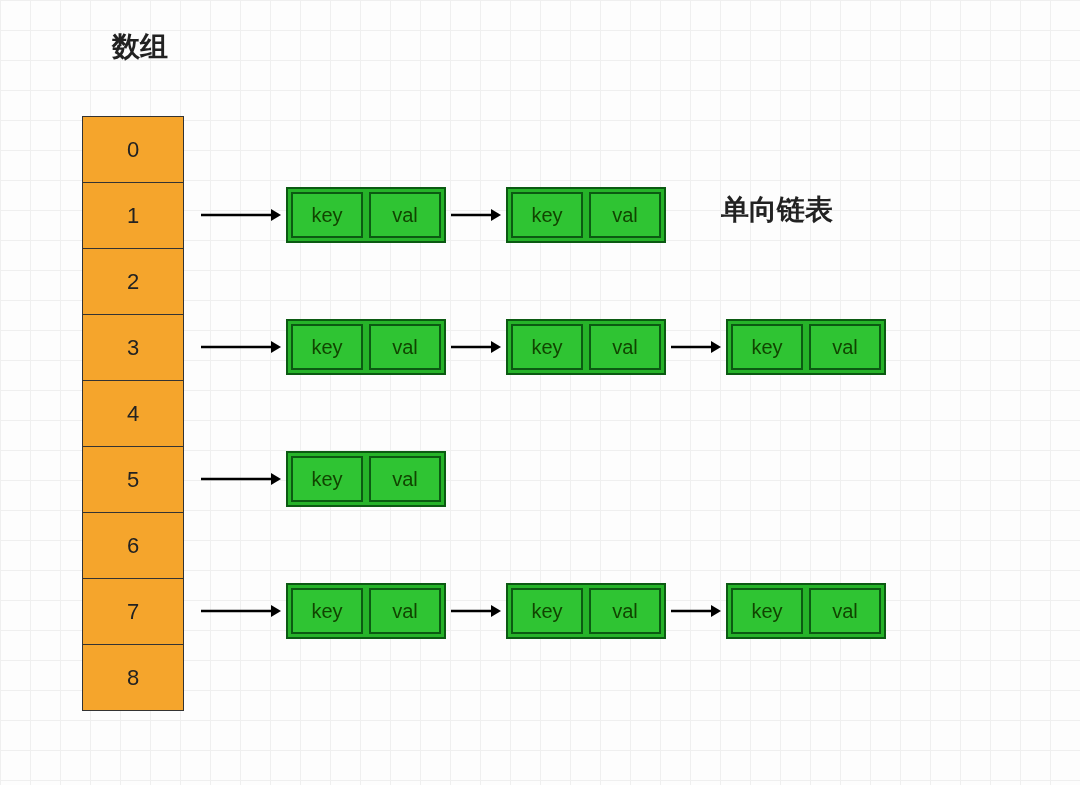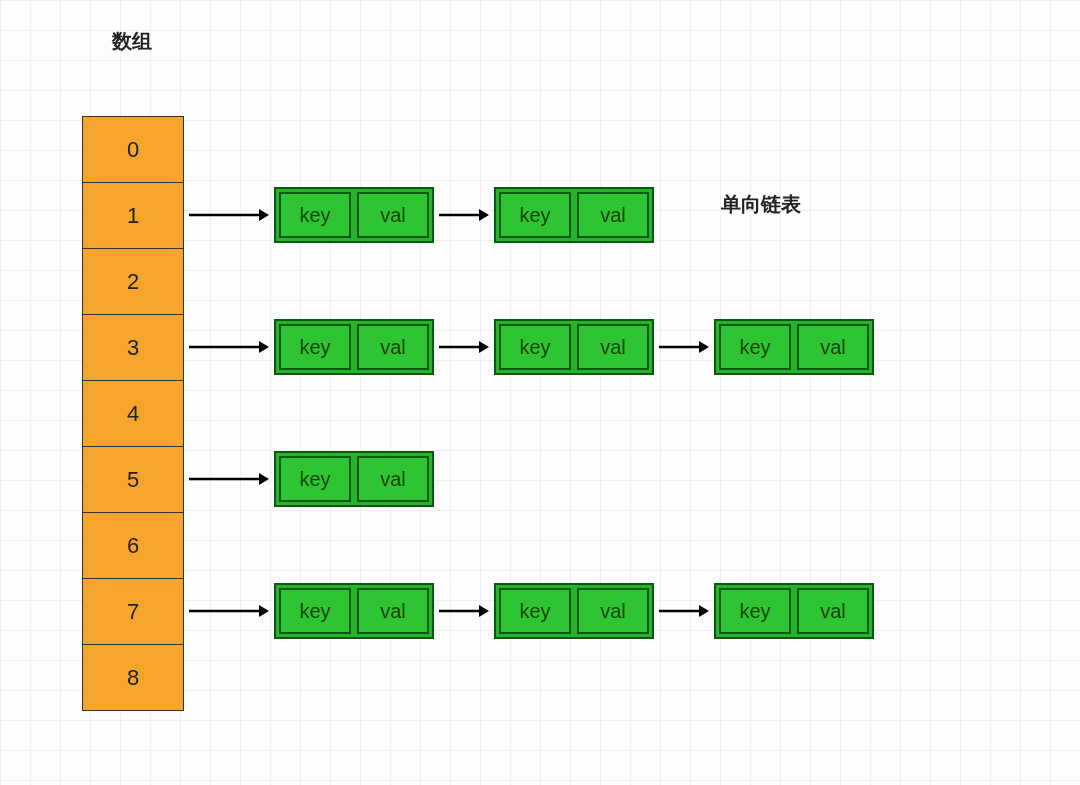--- a/index.html
+++ b/index.html
@@ -12,21 +12,21 @@
     background-image:
       linear-gradient(#efefef 1px, transparent 1px),
       linear-gradient(90deg, #efefef 1px, transparent 1px);
     background-size: 30px 30px;
     position: relative;
     overflow: hidden;
   }
 
   .label {
     position: absolute;
-    font-size: 20px;
+    font-size: 28px;
     font-weight: bold;
     color: #222;
   }
   #array-label { top: 28px; left: 112px; }
   #list-label  { top: 191px; left: 721px; }
 
   .array-col {
     position: absolute;
     top: 116px;
     left: 82px;
@@ -43,20 +43,21 @@
     font-size: 22px;
     color: #222;
   }
 
   .chain {
     position: absolute;
     left: 184px;
     height: 66px;
     display: flex;
     align-items: center;
+    padding-left: 12px;
   }
   #row1 { top: 182px; }  
   #row3 { top: 314px; }  
   #row5 { top: 446px; }  
   #row7 { top: 578px; }  
 
   .arrow-slot {
     width: 90px;
     display: flex;
     align-items: center;

